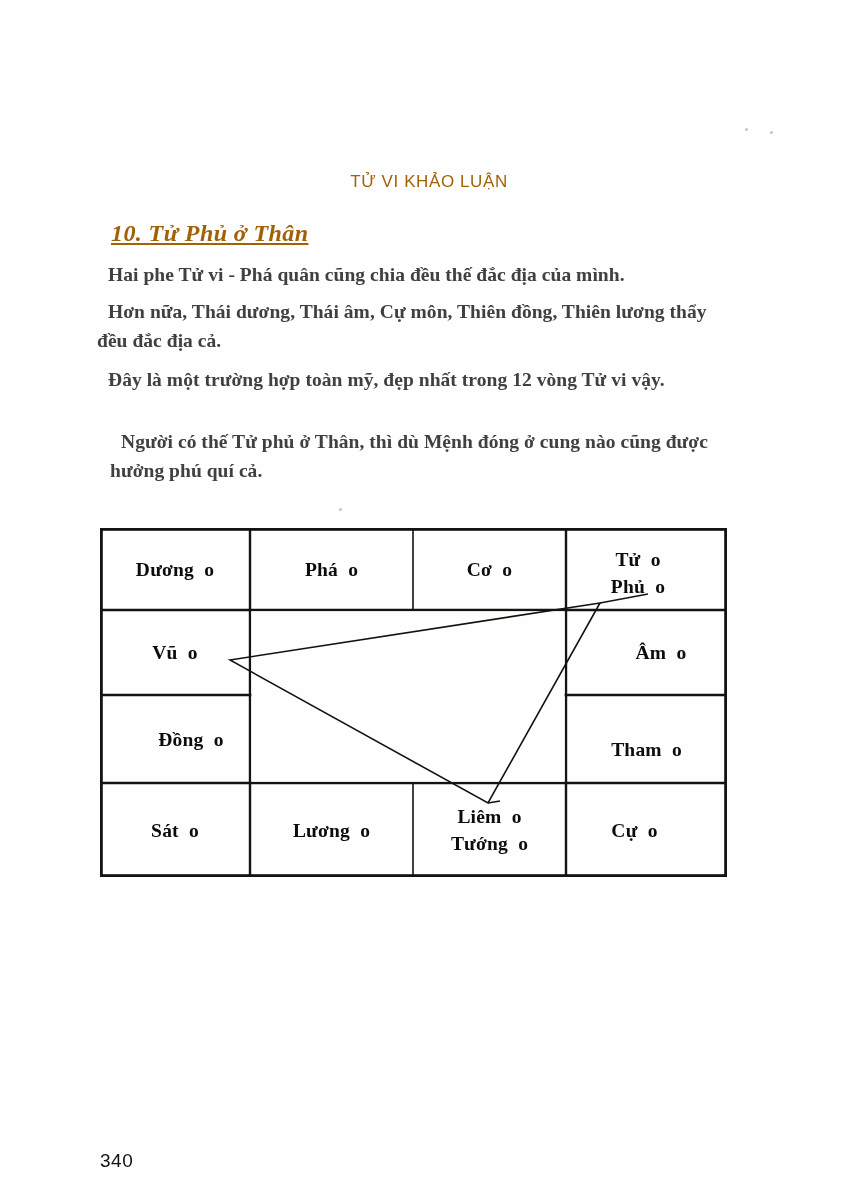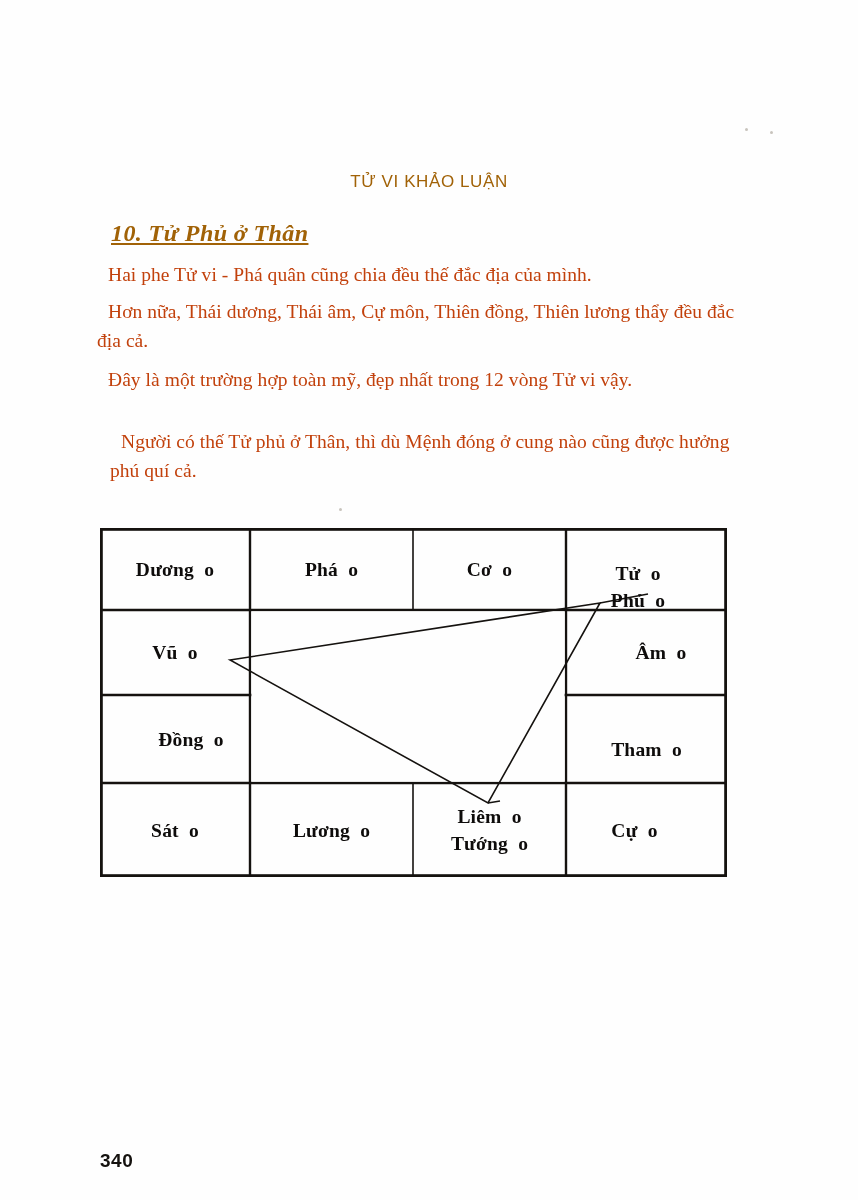--- a/index.html
+++ b/index.html
@@ -51,22 +51,22 @@
     text-decoration: underline;
   }
 
   
   .body-text {
     position: absolute;
     left: 97px;
     width: 640px;
     font-size: 19.5px;
     line-height: 29px;
-    color: #c2410c;
-    font-weight: 400;
+    color: #404040;
+    font-weight: 700;
     letter-spacing: 0.05px;
   }
   .body-text p {
     margin: 0 0 11px 0;
     text-indent: 11px;
   }
   .p1 { top: 260px; }
   .p2 { top: 297px; }
   .p3 { top: 365px; }
   .p4 { top: 427px; margin-left: 13px; }
@@ -109,21 +109,21 @@
     white-space: pre;
   }
 
   
   .page-number {
     position: absolute;
     left: 100px;
     top: 1150px;
     font-family: "Liberation Sans", "DejaVu Sans", sans-serif;
     font-size: 19px;
-    font-weight: bold;
+    font-weight: normal;
     color: #15120f;
     letter-spacing: 0.5px;
   }
 
   
   .speck {
     position: absolute;
     background: #c8c4bd;
     border-radius: 50%;
   }
@@ -172,21 +172,21 @@
     <div id="cell-layer">
         <div class="cell" style="left: 0px; top: 0px; width: 150px; height: 82px;">
           <span class="star-line">Dương  o</span>
         </div>
         <div class="cell" style="left: 150px; top: 0px; width: 163px; height: 82px;">
           <span class="star-line">Phá  o</span>
         </div>
         <div class="cell" style="left: 313px; top: 0px; width: 153px; height: 82px;">
           <span class="star-line">Cơ  o</span>
         </div>
-        <div class="cell" style="left: 466px; top: 18px; width: 144px; height: 82px;">
+        <div class="cell" style="left: 466px; top: 4px; width: 144px; height: 82px;">
           <span class="star-line">Tử  o</span>
           <span class="star-line">Phủ  o</span>
         </div>
         <div class="cell" style="left: 0px; top: 82px; width: 150px; height: 85px;">
           <span class="star-line">Vũ  o</span>
         </div>
         <div class="cell" style="left: 466px; top: 82px; width: 161px; height: 85px; padding-left: 29px;">
           <span class="star-line">Âm  o</span>
         </div>
         <div class="cell" style="left: 16px; top: 167px; width: 150px; height: 88px;">

